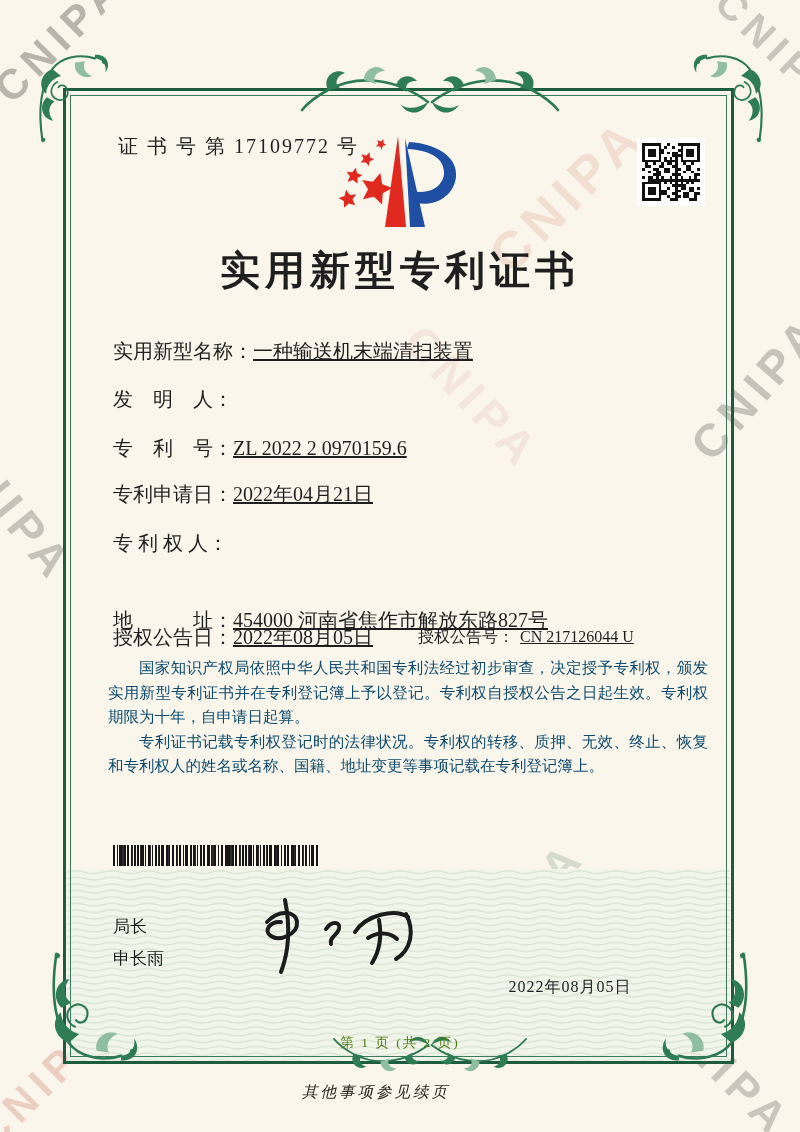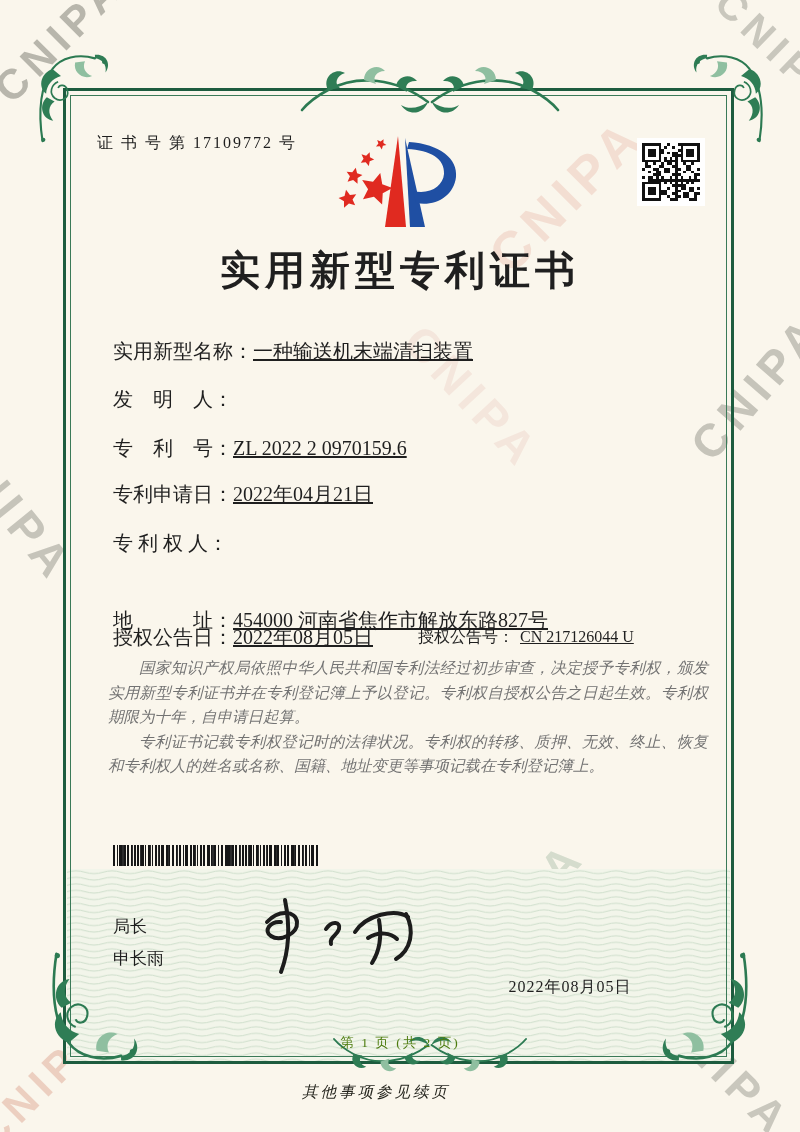--- a/index.html
+++ b/index.html
@@ -20,37 +20,37 @@
   
   .frame-outer{
     position:absolute;left:63px;top:88px;width:671px;height:976px;
     border:3px solid #1d5c3f;box-sizing:border-box;
   }
   .frame-inner{
     position:absolute;left:70px;top:95px;width:657px;height:962px;
     border:1px solid #3a7a58;box-sizing:border-box;
   }
   
-  .cert-no{position:absolute;left:97px;top:133px;font-size:16px;letter-spacing:2px;}
+  .cert-no{position:absolute;left:118px;top:133px;font-size:20px;letter-spacing:2px;}
   .qr-wrap{position:absolute;left:637px;top:138px;width:68px;height:68px;background:#fff;padding:0;}
   
   .title{
     position:absolute;left:63px;top:243px;width:674px;text-align:center;
     font-size:40px;font-weight:bold;letter-spacing:5px;
   }
   
   .field-row{position:absolute;left:113px;display:flex;font-size:20px;line-height:24px;text-align:center;}
   .flabel{display:inline-block;min-width:106px;white-space:pre;}
   .fvalue{white-space:pre;text-decoration:underline;}
   .grant-no-row{position:absolute;left:418px;display:flex;font-size:16px;line-height:24px;}
   
   .legal{
     position:absolute;left:108px;top:656px;width:600px;
-    font-size:15.5px;line-height:24.5px;font-style:italic;
-    text-align:justify;color:#737373;
+    font-size:15.5px;line-height:24.5px;
+    text-align:justify;color:#0c4a6e;
   }
   .legal p{margin:0;text-indent:2em;}
   
   .barcode{
     position:absolute;left:113px;top:845px;width:205px;height:21px;
     background:
       repeating-linear-gradient(90deg,#161616 0 1.5px,rgba(0,0,0,0) 1.5px 3.5px),
       repeating-linear-gradient(90deg,#161616 0 1px,rgba(0,0,0,0) 1px 6px),
       repeating-linear-gradient(90deg,#2c2c2c 0 2px,rgba(0,0,0,0) 2px 9px);
   }

